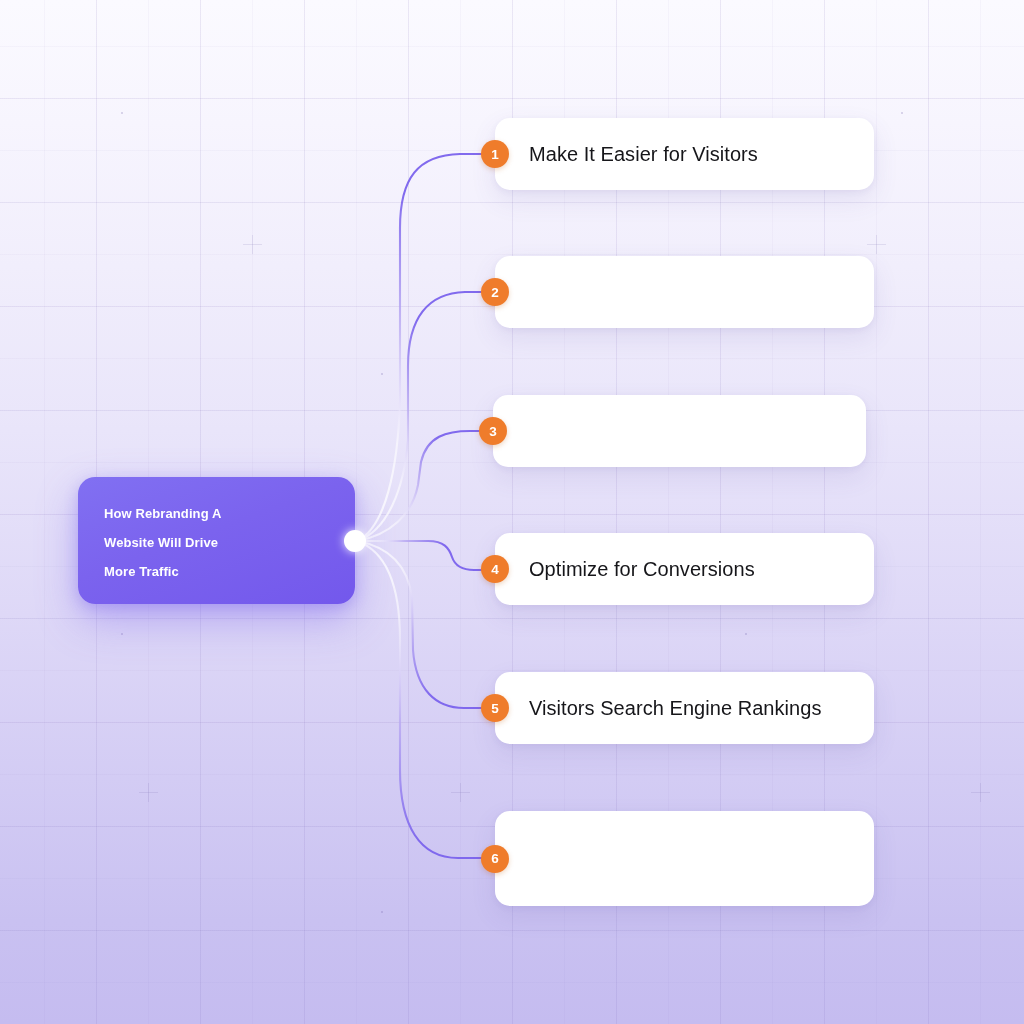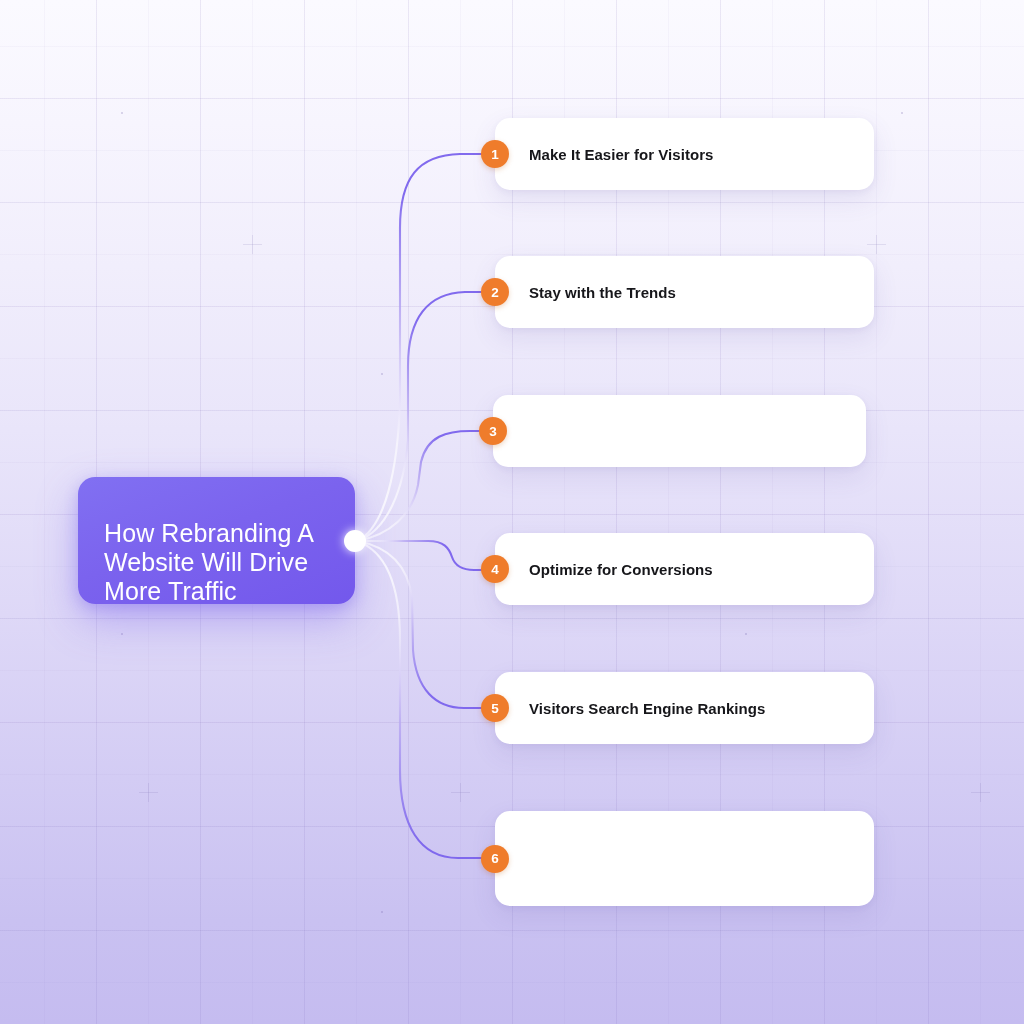--- a/index.html
+++ b/index.html
@@ -67,26 +67,25 @@
     position:absolute;
     left:78px; top:477px;
     width:277px; height:127px;
     background:linear-gradient(160deg,#8170f2 0%,#7b63ee 45%,#7358ec 100%);
     border-radius:17px;
     box-shadow:0 16px 40px rgba(123,99,237,0.42), 0 4px 14px rgba(123,99,237,0.30);
     padding:22px 0 0 26px;
   }
   #root-node .root-text {
     color:#ffffff;
-    font-size:25px;
-    font-weight:400;
+    font-size:13px;
+    font-weight:700;
     line-height:29px;
     letter-spacing:.1px;
     white-space:pre-line;
-    margin-top:20px;
   }
   #hub-dot {
     position:absolute;
     left:344px; top:530px;
     width:22px; height:22px;
     border-radius:50%;
     background:#ffffff;
     box-shadow:0 0 10px rgba(255,255,255,0.9);
     z-index:6;
   }
@@ -96,22 +95,22 @@
     position:absolute;
     background:#ffffff;
     border-radius:15px;
     box-shadow:0 10px 26px rgba(92,70,160,0.11), 0 2px 6px rgba(92,70,160,0.07);
     display:flex;
     align-items:center;
     z-index:4;
   }
   .card-label {
     color:#16161a;
-    font-size:15px;
-    font-weight:700;
+    font-size:20px;
+    font-weight:400;
     line-height:25px;
     letter-spacing:.05px;
     padding-left:34px;
     white-space:pre-line;
   }
   .badge {
     position:absolute;
     left:-14px;
     width:28px; height:28px;
     border-radius:50%;
@@ -203,21 +202,20 @@
   </div>
   <div id="hub-dot"></div>
 
   <div id="cards">
       <div class="card" style="left: 495px; top: 118px; width: 379px; height: 72px;">
         <div class="badge">1</div>
         <div class="card-label">Make It Easier for Visitors</div>
       </div>
       <div class="card" style="left: 495px; top: 256px; width: 379px; height: 72px;">
         <div class="badge">2</div>
-        <div class="card-label">Stay with the Trends</div>
       </div>
       <div class="card" style="left: 493px; top: 395px; width: 373px; height: 72px;">
         <div class="badge">3</div>
       </div>
       <div class="card" style="left: 495px; top: 533px; width: 379px; height: 72px;">
         <div class="badge">4</div>
         <div class="card-label">Optimize for Conversions</div>
       </div>
       <div class="card" style="left: 495px; top: 672px; width: 379px; height: 72px;">
         <div class="badge">5</div>

